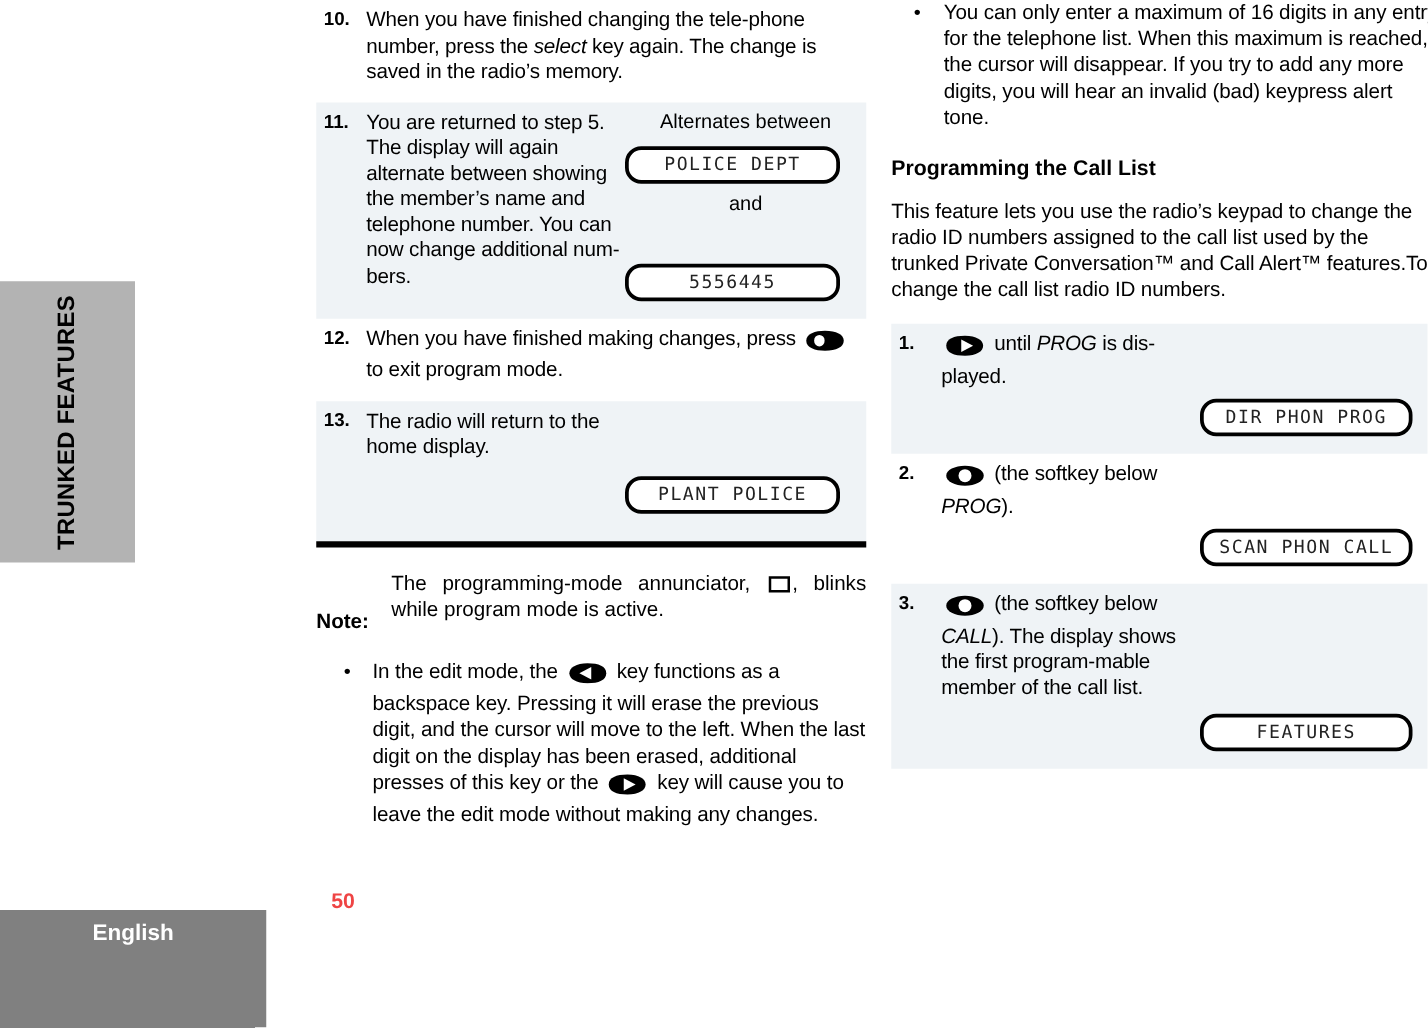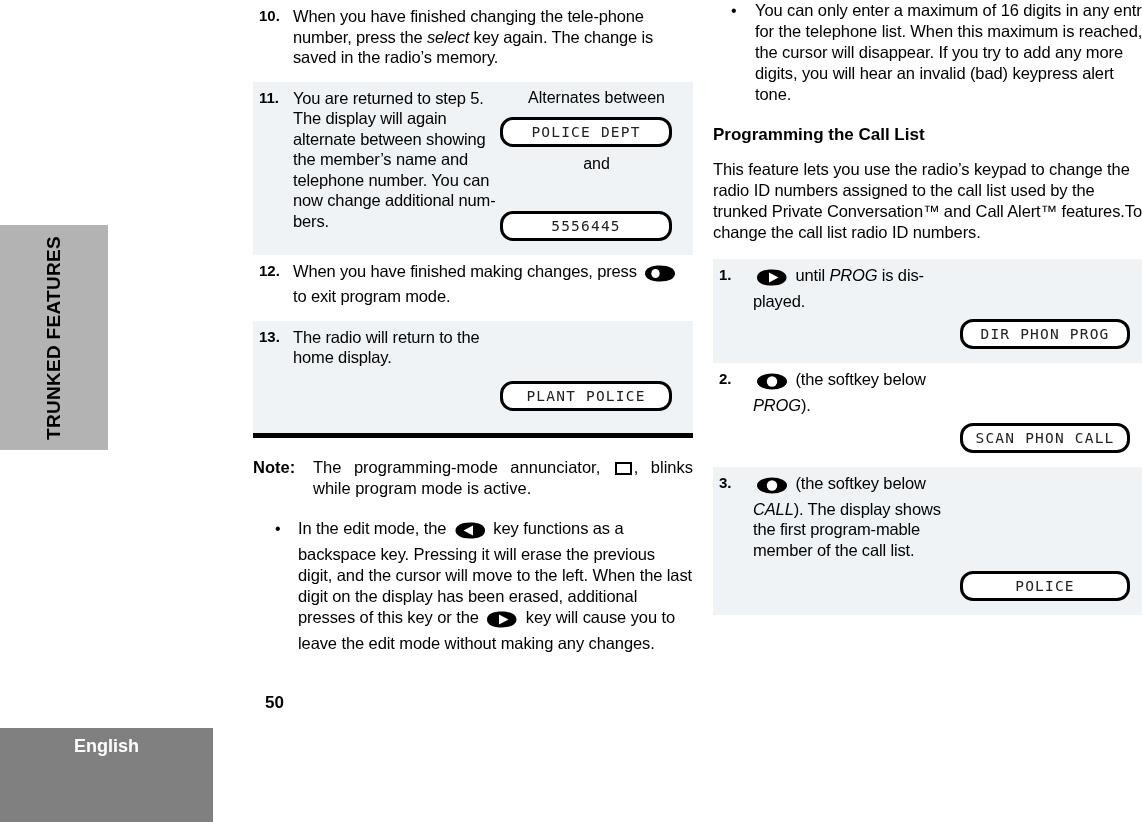--- a/index.html
+++ b/index.html
@@ -47,24 +47,24 @@
     position: absolute;
     left: 0; top: 8px;
     width: 213px;
     text-align: center;
     color: #ffffff;
     font-size: 18px;
     font-weight: bold;
   }
   .page-number {
     position: absolute;
-    left: 265px; top: 693px;
+    left: 265px; top: 711px;
     font-size: 17px;
     font-weight: bold;
-    color: #000000;
+    color: #ef4444;
   }
 
   
   .col {
     position: absolute;
     top: 0;
     width: 440px;
   }
   .col-left  { left: 253px; }
   .col-right { left: 713px; }
@@ -142,20 +142,21 @@
     align-items: flex-start;
     margin-top: 19px;
   }
   .note-label {
     flex: 0 0 auto;
     width: 60px;
     font-size: 16.5px;
     font-weight: bold;
     line-height: 21px;
     color: #000;
+    margin-top: 30px;
   }
   .note-text {
     flex: 1 1 auto;
     font-size: 16.5px;
     line-height: 21px;
     text-align: justify;
     color: #000;
   }
 
   
@@ -326,20 +327,20 @@
     </div>
 
     <div class="step-row shaded" style="padding-bottom:14px">
       <div class="step-num">3.</div>
       <div class="step-body">
         <div class="step-text narrow"><span class="key-icon"><svg width="32" height="17" viewBox="0 0 32 17">
                 <ellipse cx="16" cy="8.5" rx="15" ry="8" fill="#000"></ellipse>
                 <circle cx="16" cy="8.5" r="5.2" fill="#fff"></circle>
               </svg></span><span> (the softkey below </span><span class="italic">CALL</span><span>). The display shows the first program-mable member of the call list.</span></div>
         <div class="step-aux" style="padding-top:62px">
-          <div class="lcd lcd-right">POLICE</div>
+          <div class="lcd lcd-right">FEATURES</div>
         </div>
       </div>
     </div>
 
   </div>
 
 </div>
 
 </body></html>

